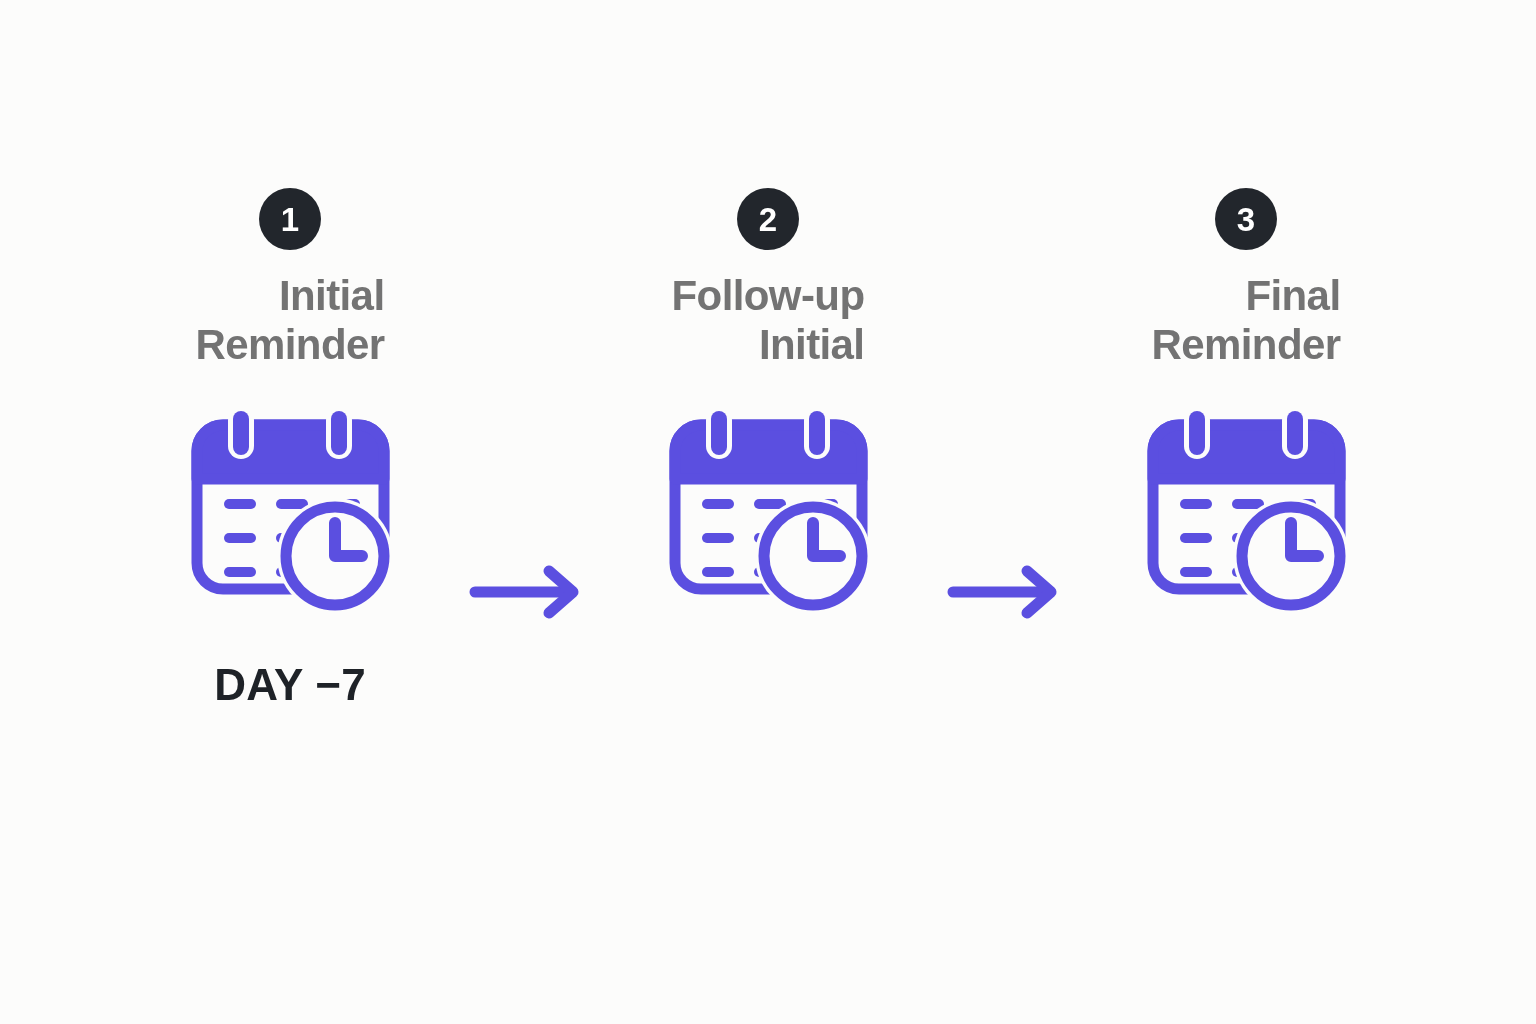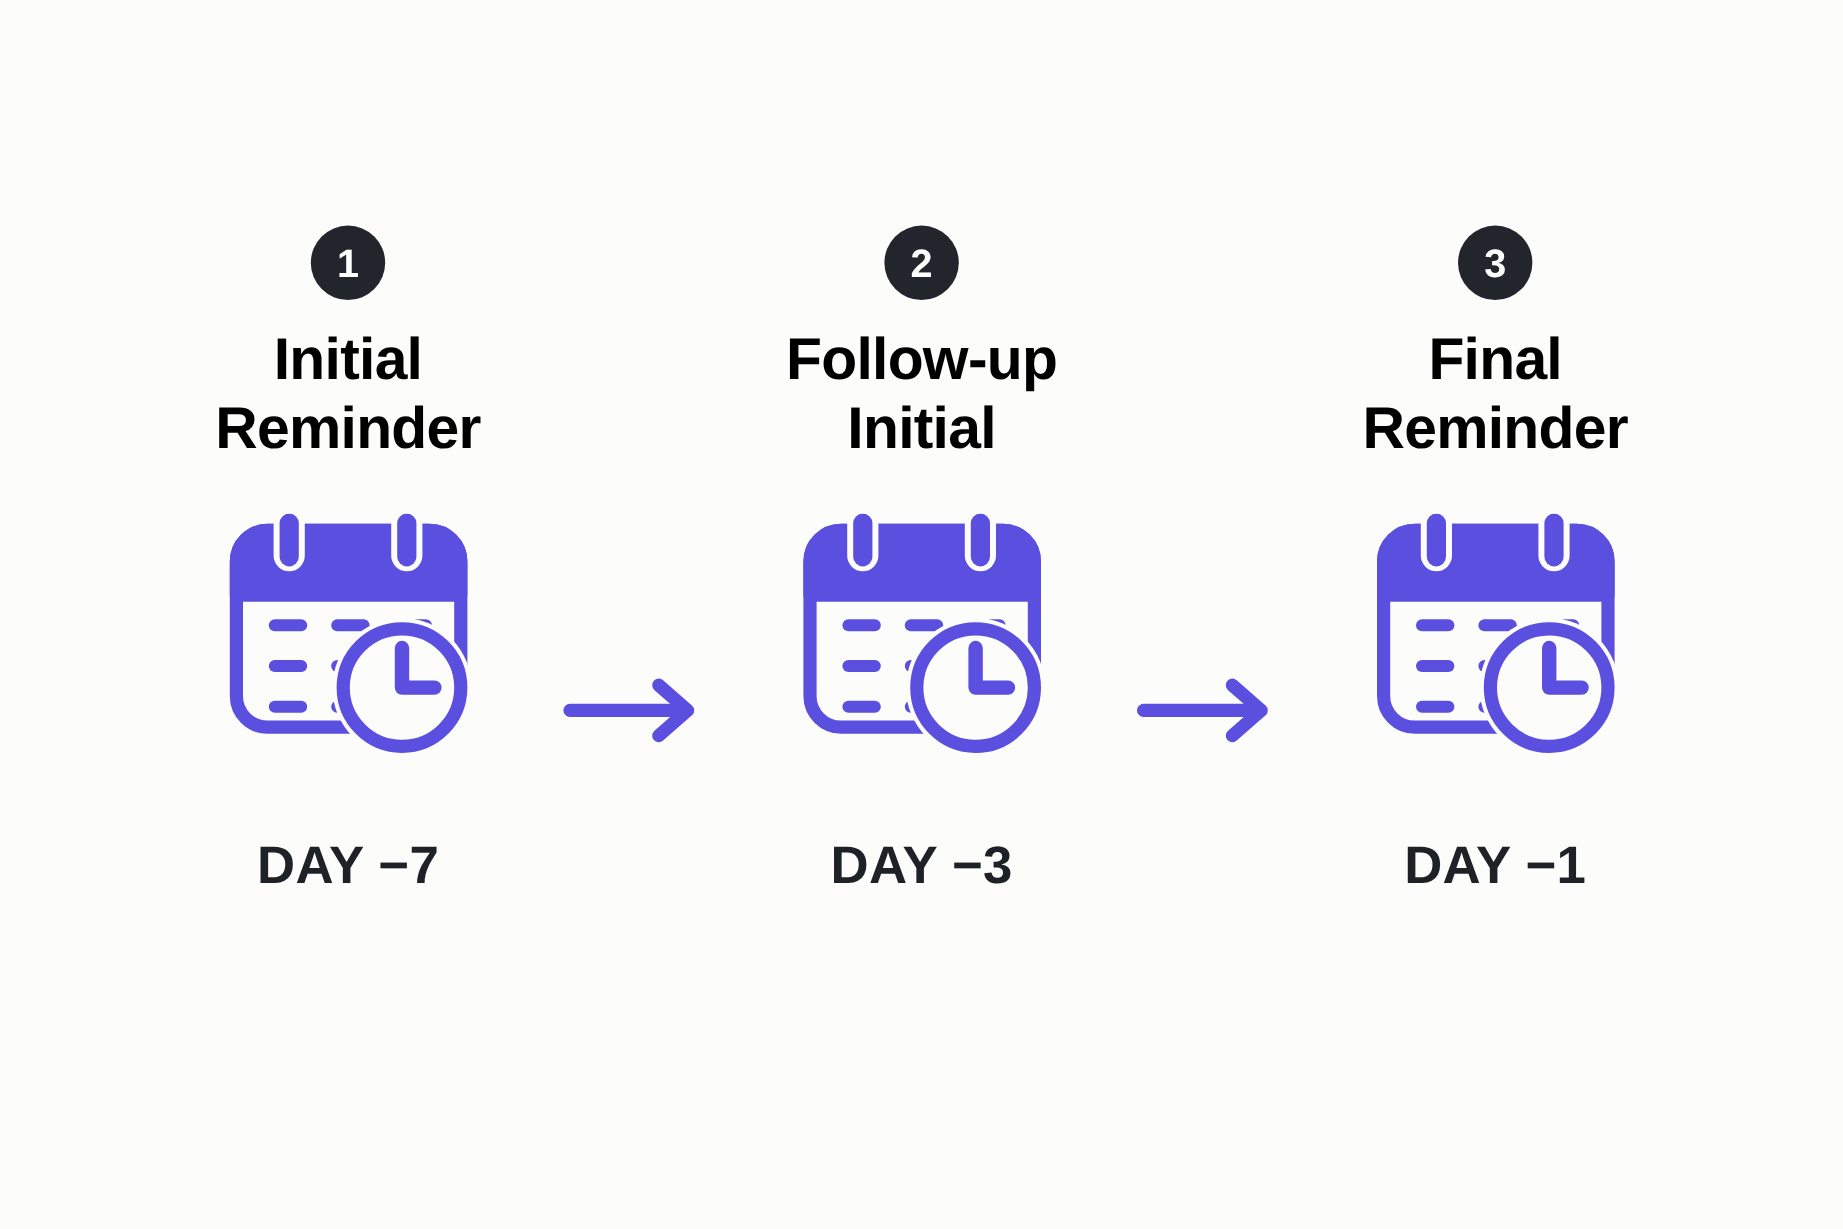--- a/index.html
+++ b/index.html
@@ -56,40 +56,40 @@
     justify-content: center;
     font-size: 33px;
     font-weight: bold;
     line-height: 1;
     letter-spacing: 0px;
     box-sizing: border-box;
   }
 
   .step-title {
     margin-top: 22px;
-    color: #000000;
-    font-size: 49px;
+    color: #737373;
+    font-size: 42px;
     font-weight: bold;
     line-height: 1.16;
-    text-align: center;
+    text-align: right;
     letter-spacing: -0.6px;
     white-space: pre-line;
   }
 
   .icon-wrap {
     margin-top: 42px;
     width: 215px;
     height: 205px;
     display: flex;
     align-items: center;
     justify-content: center;
   }
 
   .day-label {
-    margin-top: 64px;
+    margin-top: 44px;
     color: #1E2227;
     font-size: 44px;
     font-weight: bold;
     letter-spacing: 0.2px;
     text-align: center;
   }
 
   
   .connector {
     flex: 0 0 auto;
@@ -169,21 +169,20 @@
           <rect x="145" y="88" width="32" height="10" rx="5" fill="#5B4FE0"></rect>
           <rect x="41" y="122" width="32" height="10" rx="5" fill="#5B4FE0"></rect>
           <rect x="93" y="122" width="32" height="10" rx="5" fill="#5B4FE0"></rect>
           <rect x="41" y="156" width="32" height="10" rx="5" fill="#5B4FE0"></rect>
           <rect x="93" y="156" width="32" height="10" rx="5" fill="#5B4FE0"></rect>
           <circle cx="152" cy="145" r="58" fill="#FCFCFB"></circle>
           <circle cx="152" cy="145" r="49" fill="#FCFCFB" stroke="#5B4FE0" stroke-width="11"></circle>
           <path d="M152 112 v33 h27" fill="none" stroke="#5B4FE0" stroke-width="12" stroke-linecap="round" stroke-linejoin="round"></path>
         </svg>
       </div>
-      <div class="day-label">DAY −3</div>
     </div>
 
     <div class="connector">
       <svg width="120" height="60" viewBox="0 0 120 60">
         <path d="M6 30 H101" fill="none" stroke="#5B4FE0" stroke-width="11" stroke-linecap="round"></path>
         <path d="M80 9 L104 30 L80 51" fill="none" stroke="#5B4FE0" stroke-width="11" stroke-linecap="round" stroke-linejoin="round"></path>
       </svg>
     </div>
 
     <div class="step">
@@ -205,17 +204,16 @@
           <rect x="145" y="88" width="32" height="10" rx="5" fill="#5B4FE0"></rect>
           <rect x="41" y="122" width="32" height="10" rx="5" fill="#5B4FE0"></rect>
           <rect x="93" y="122" width="32" height="10" rx="5" fill="#5B4FE0"></rect>
           <rect x="41" y="156" width="32" height="10" rx="5" fill="#5B4FE0"></rect>
           <rect x="93" y="156" width="32" height="10" rx="5" fill="#5B4FE0"></rect>
           <circle cx="152" cy="145" r="58" fill="#FCFCFB"></circle>
           <circle cx="152" cy="145" r="49" fill="#FCFCFB" stroke="#5B4FE0" stroke-width="11"></circle>
           <path d="M152 112 v33 h27" fill="none" stroke="#5B4FE0" stroke-width="12" stroke-linecap="round" stroke-linejoin="round"></path>
         </svg>
       </div>
-      <div class="day-label">DAY −1</div>
     </div>
 
   </div>
 </div>
 
 </body></html>

